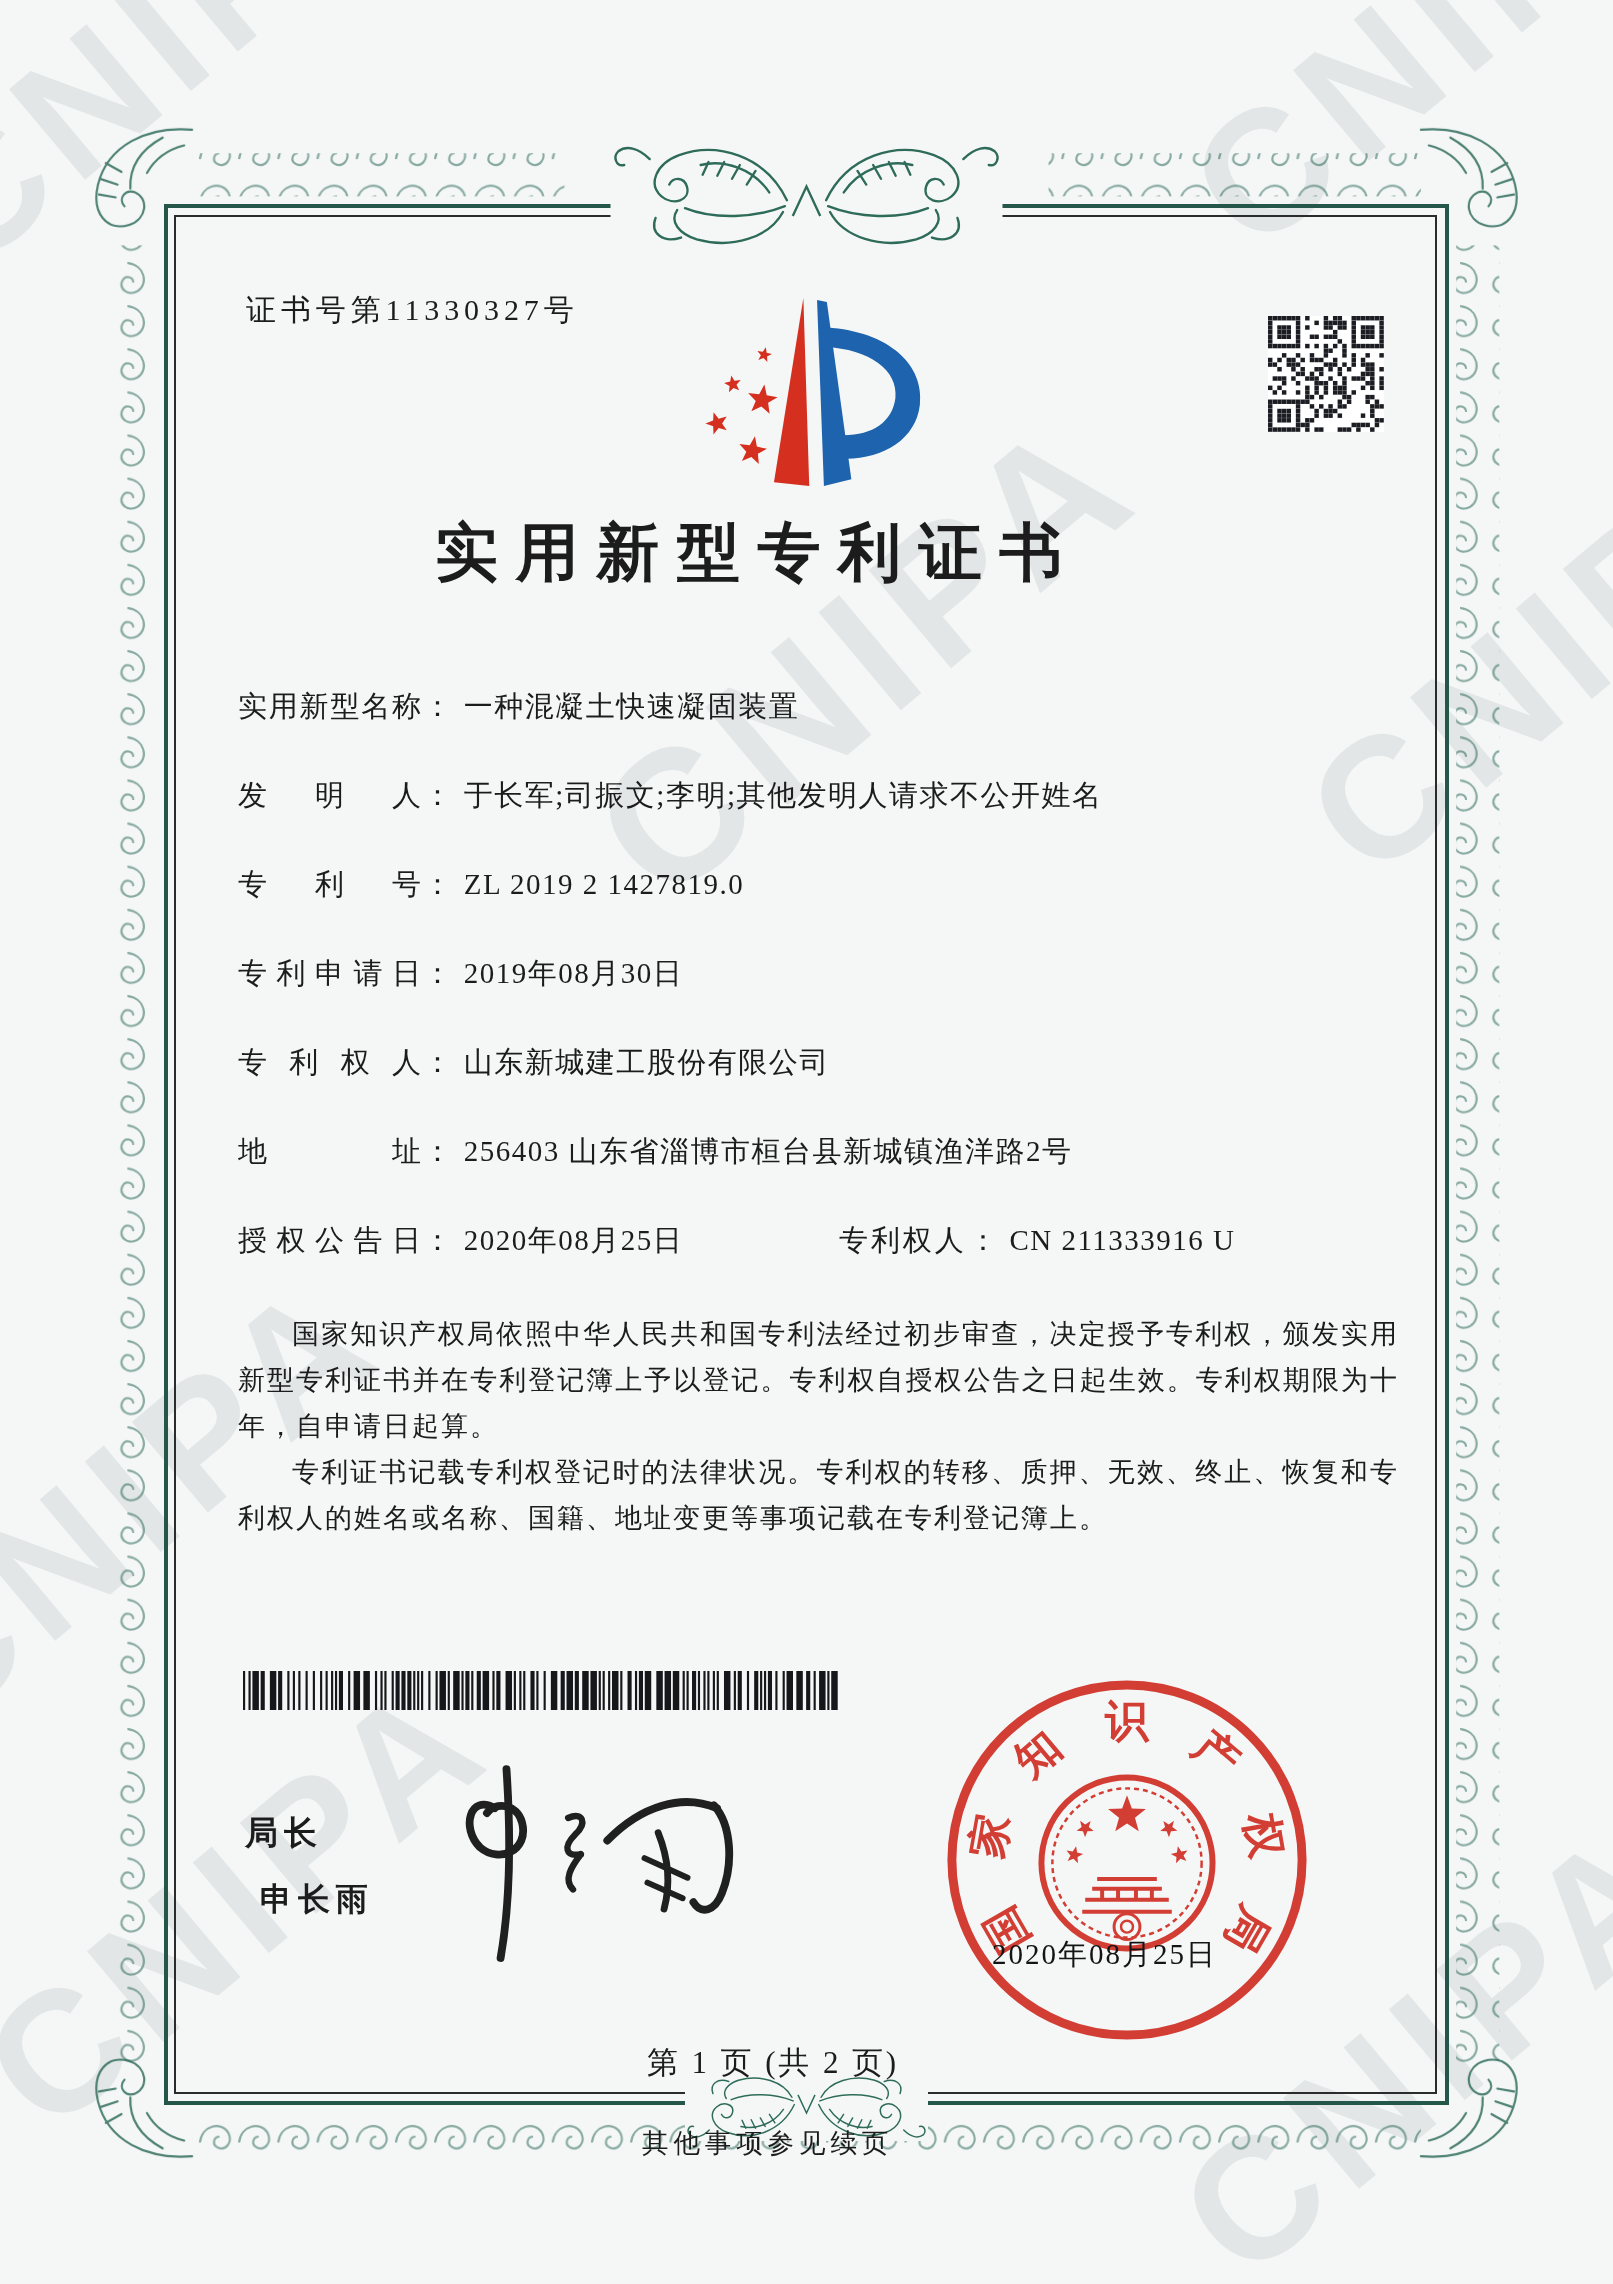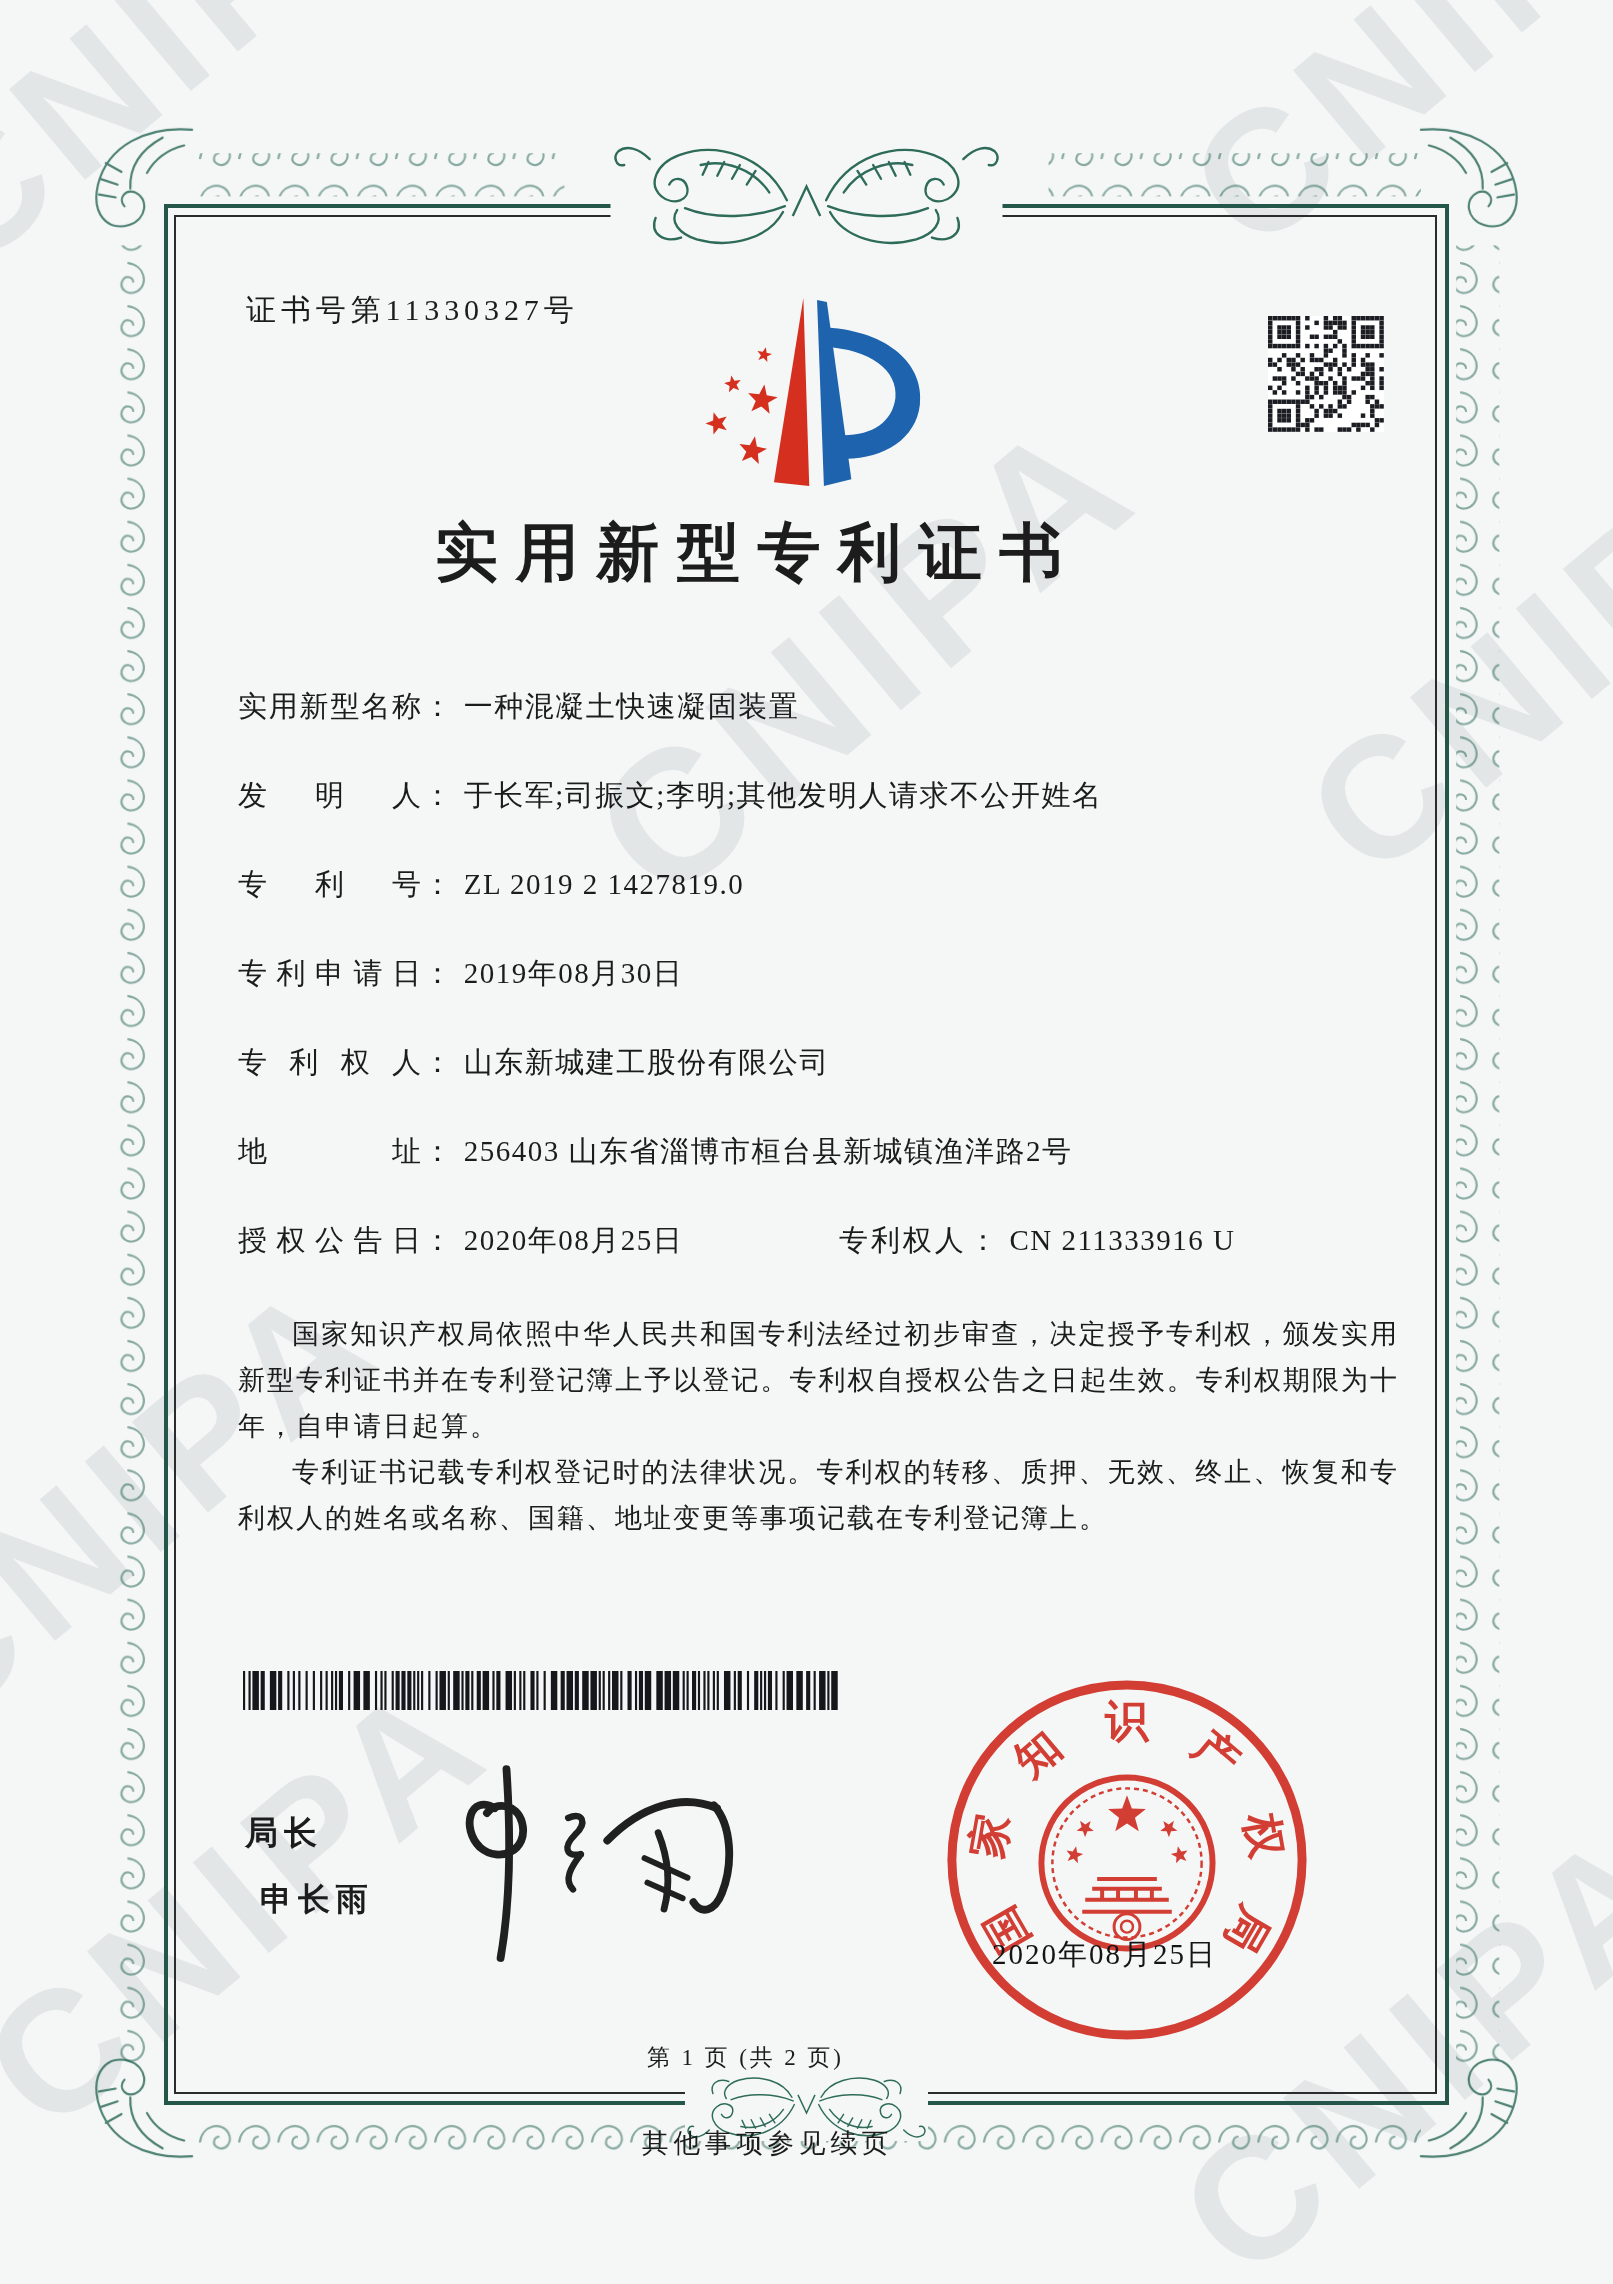--- a/index.html
+++ b/index.html
@@ -47,21 +47,21 @@
     font-family:"Liberation Sans","DejaVu Sans",sans-serif;font-weight:600;
     font-size:33px;letter-spacing:5.9px;}
   .signer-name{position:absolute;left:260px;top:1878px;
     font-family:"Liberation Sans","DejaVu Sans",sans-serif;font-weight:600;
     font-size:32px;letter-spacing:5.9px;}
   .signature{position:absolute;left:436px;top:1764px;width:323px;height:201px;}
   .seal{position:absolute;left:933px;top:1666px;width:388px;height:388px;opacity:.93;}
   .seal-char{font-family:"Liberation Serif","DejaVu Serif",serif;font-weight:700;
     font-size:44px;fill:#d03126;}
   .seal-date{position:absolute;left:992px;top:1935px;font-size:29px;letter-spacing:2px;color:#141414;}
-  .page-num{position:absolute;left:647px;top:2042px;font-size:23px;letter-spacing:2.9px;}
+  .page-num{position:absolute;left:647px;top:2042px;font-size:31px;letter-spacing:2.9px;}
   .note{position:absolute;left:642px;top:2125px;font-size:26.5px;letter-spacing:4.9px;}
 </style>
 </head>
 <body>
 
 <div class="page">
 
   <span class="wm" style="left:-137px;top:-59px">CNIPA</span>
   <span class="wm" style="left:1147px;top:-78px">CNIPA</span>
   <span class="wm" style="left:549px;top:549px;font-size:186px">CNIPA</span>

